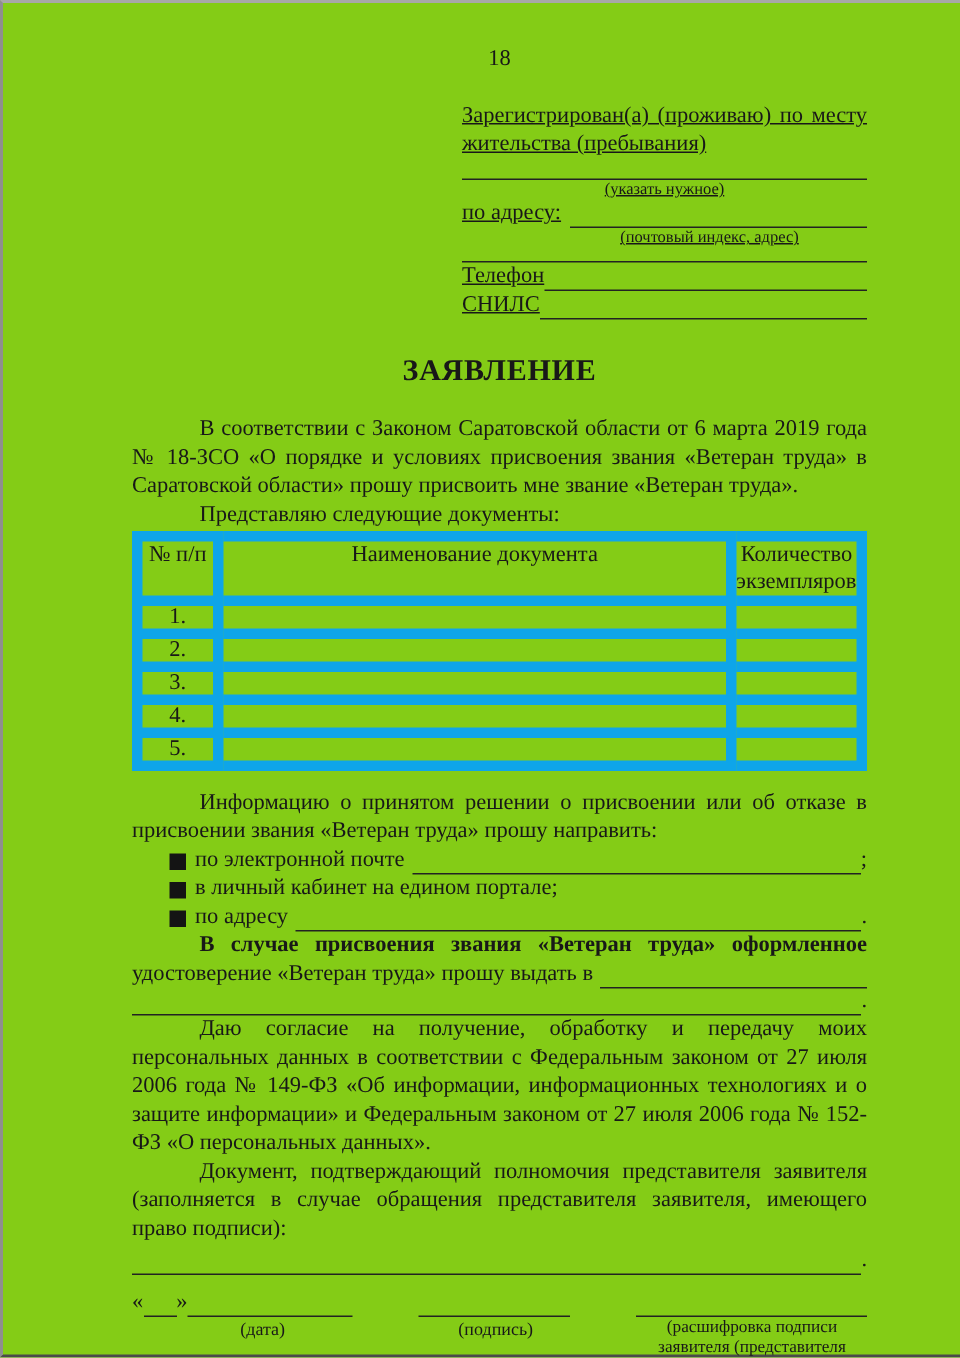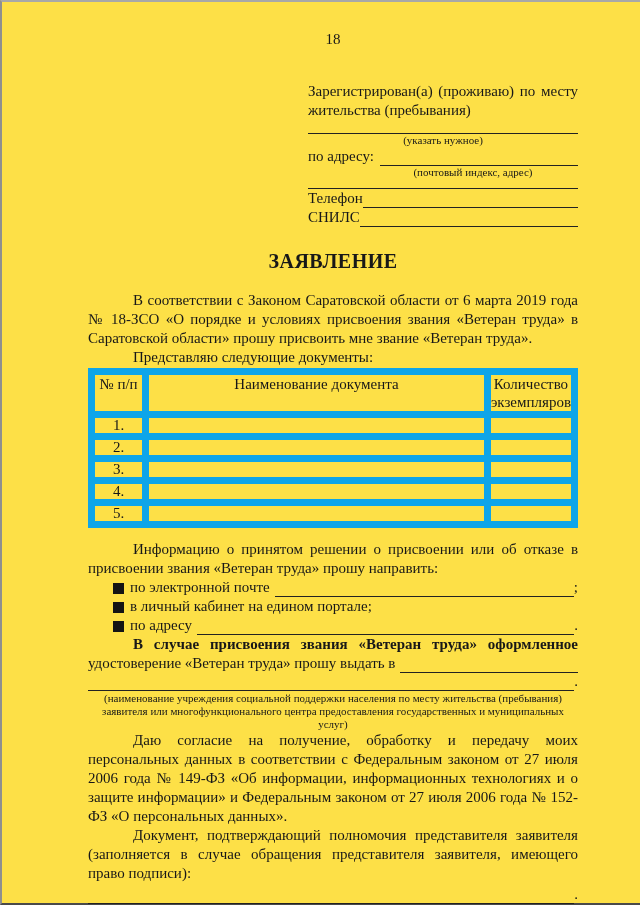--- a/index.html
+++ b/index.html
@@ -6,21 +6,21 @@
   html,body { width:640px; height:905px; }
   body {
     background:#e8e8e8;
     font-family:"Liberation Serif","DejaVu Serif",serif;
     color:#181818;
     overflow:hidden;
   }
   .page {
     position:relative;
     width:640px; height:905px;
-    background:#fde047;
+    background:#84cc16;
     border-top:2px solid #a8a8a8;
     border-left:2px solid #8f8f8f;
     border-bottom:2px solid #4a4a4a;
     font-size:15px;
     line-height:19px;
   }
   .content {
     position:absolute;
     left:86px; top:0;
     width:490px;
@@ -29,21 +29,21 @@
 
   
   .line { border-bottom:1px solid #222; flex:1 1 auto; min-width:10px; }
   .line-row { display:flex; align-items:flex-end; }
   .line-row .lbl { white-space:nowrap; }
   .tail { white-space:nowrap; }
 
   .hint { font-size:11px; line-height:13px; text-align:center; }
 
   
-  .regblock { width:270px; margin-left:auto; margin-top:33px; }
+  .regblock { width:270px; margin-left:auto; margin-top:19px;text-decoration:underline; }
   .regblock .regtext { text-align:justify; }
   .regblock .gapline { height:13px; }
   .regblock .hint-indent { padding-left:60px; }
 
   .title { text-align:center; font-weight:bold; font-size:20px; letter-spacing:.5px; margin-top:25px; }
 
   .para { text-align:justify; text-indent:45px; }
   .lead { text-indent:45px; }
 
   table.docs { width:100%; border-collapse:collapse; margin-top:1px; }
@@ -173,21 +173,20 @@
     <div class="just-line">В случае присвоения звания «Ветеран труда» оформленное</div>
     <div class="line-row">
       <span class="lbl">удостоверение «Ветеран труда» прошу выдать в</span>
       <span style="width:5px"></span>
       <span class="line"></span>
     </div>
     <div class="line-row" style="height:18px">
       <span class="line"></span>
       <span class="tail">.</span>
     </div>
-    <div class="small-note">(наименование учреждения социальной поддержки населения по месту жительства (пребывания) заявителя или многофункционального центра предоставления государственных и муниципальных услуг)</div>
 
     <div class="para">Даю согласие на получение, обработку и передачу моих персональных данных в соответствии с Федеральным законом от 27 июля 2006 года № 149-ФЗ «Об информации, информационных технологиях и о защите информации» и Федеральным законом от 27 июля 2006 года № 152-ФЗ «О персональных данных».</div>
     <div class="para">Документ, подтверждающий полномочия представителя заявителя (заполняется в случае обращения представителя заявителя, имеющего право подписи):</div>
 
     <div class="line-row" style="height:16px; margin-top:5px">
       <span class="line"></span>
       <span class="tail">.</span>
     </div>
 
     <div class="sigrow">

